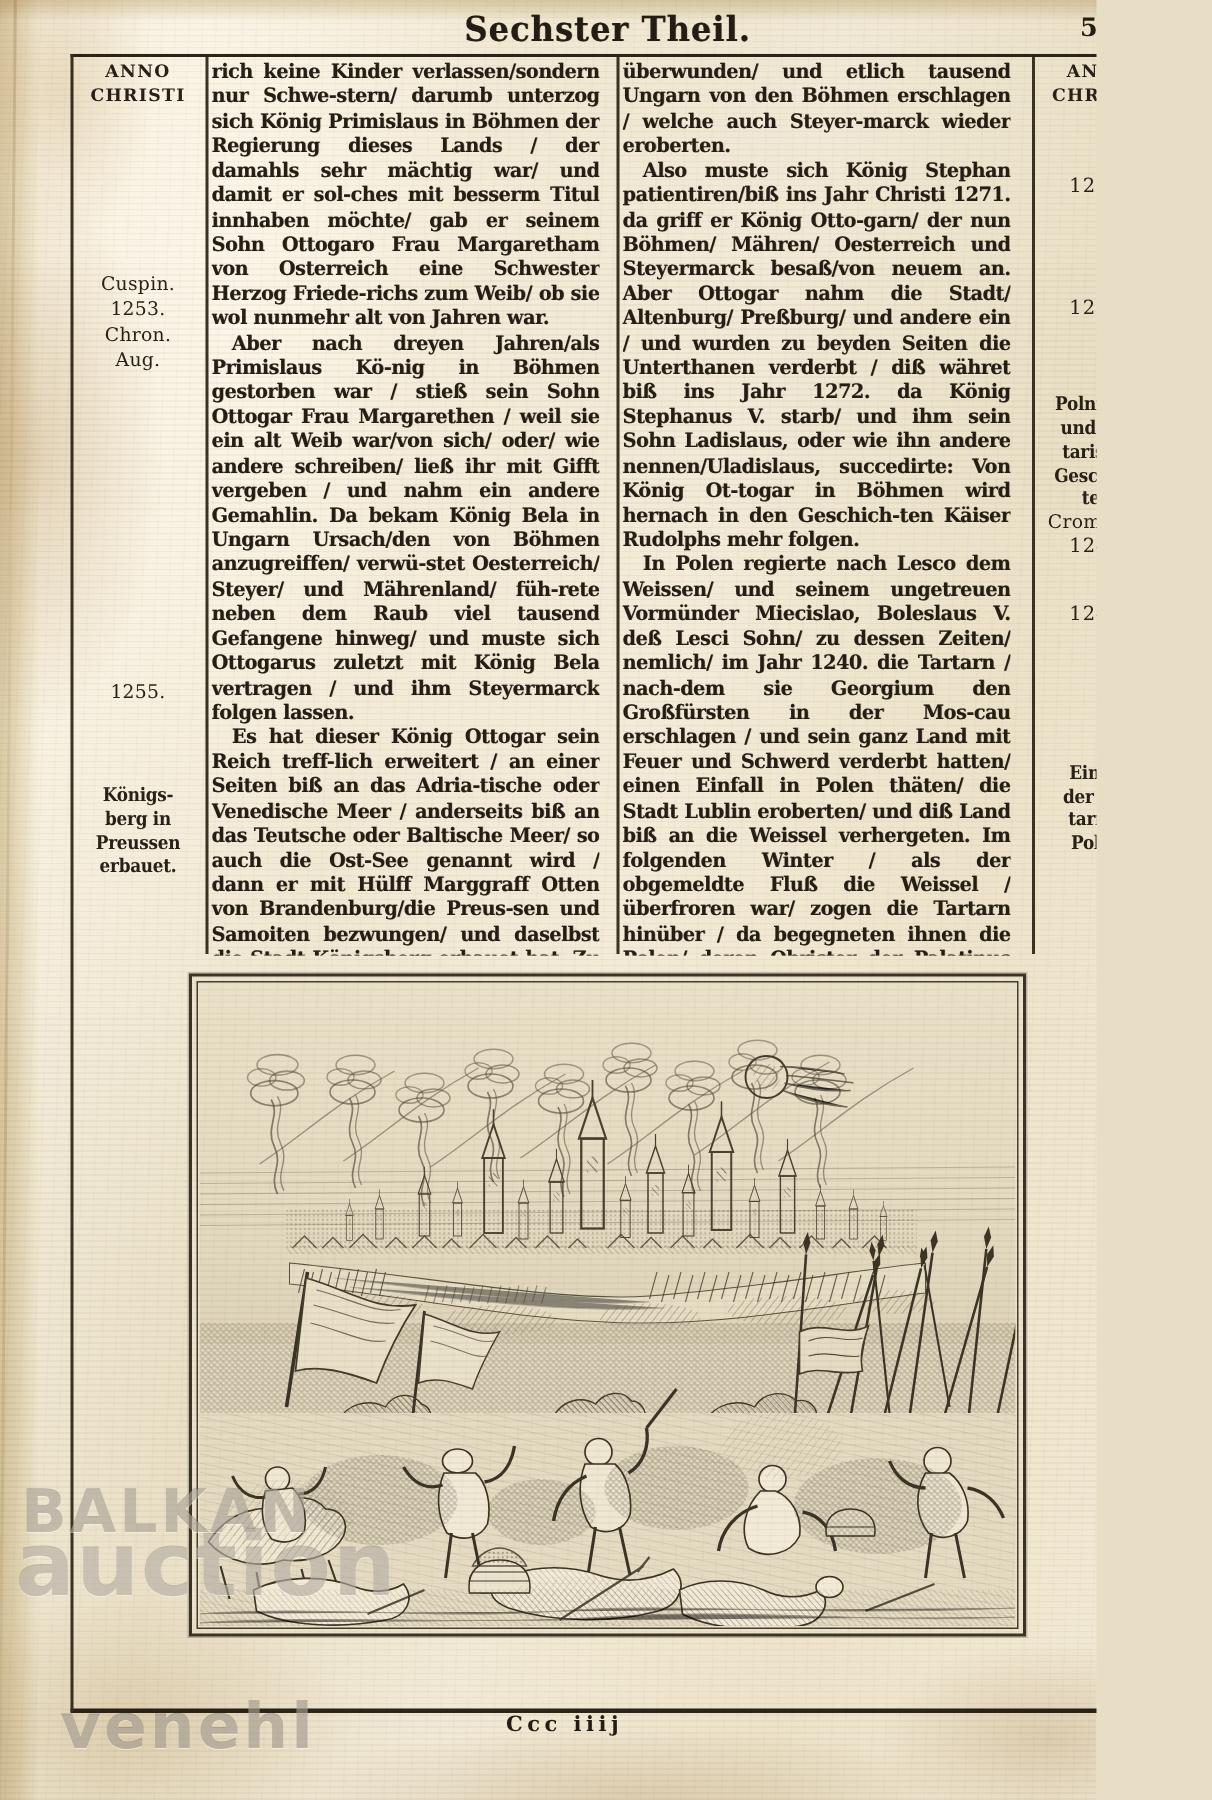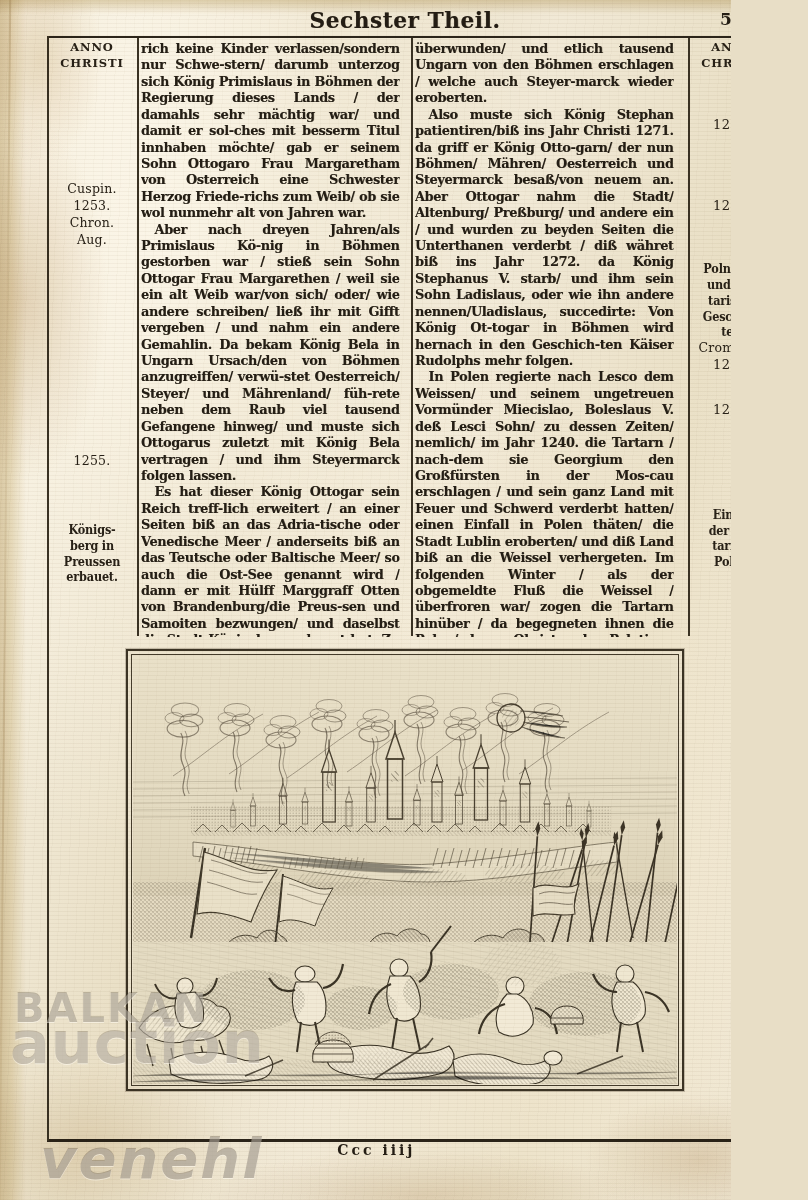--- a/index.html
+++ b/index.html
@@ -147,21 +147,21 @@
 
   
   #wm{position:absolute;left:0;top:0;width:808px;height:1200px;pointer-events:none;}
   .wm-t{
     position:absolute;color:rgba(72,62,46,.30);
     font-family:"DejaVu Sans",sans-serif;font-weight:700;
     text-shadow:0 1px 0 rgba(255,252,244,.5);
   }
   #wm1{left:14px;top:985px;font-size:40px;letter-spacing:2px;}
   #wm2{left:10px;top:1008px;font-size:59px;letter-spacing:1px;color:rgba(72,62,46,.26);}
-  #wm3{left:40px;top:1126px;font-size:56px;letter-spacing:2px;color:rgba(72,62,46,.33);font-style:italic;}
+  #wm3{left:40px;top:1126px;font-size:42px;letter-spacing:2px;color:rgba(72,62,46,.33);}
 </style>
 </head>
 <body>
 
 <div id="page">
 
   <div id="head">
     <div id="head-title">Sechster Theil.</div>
     <div id="head-pageno">583</div>
   </div>

